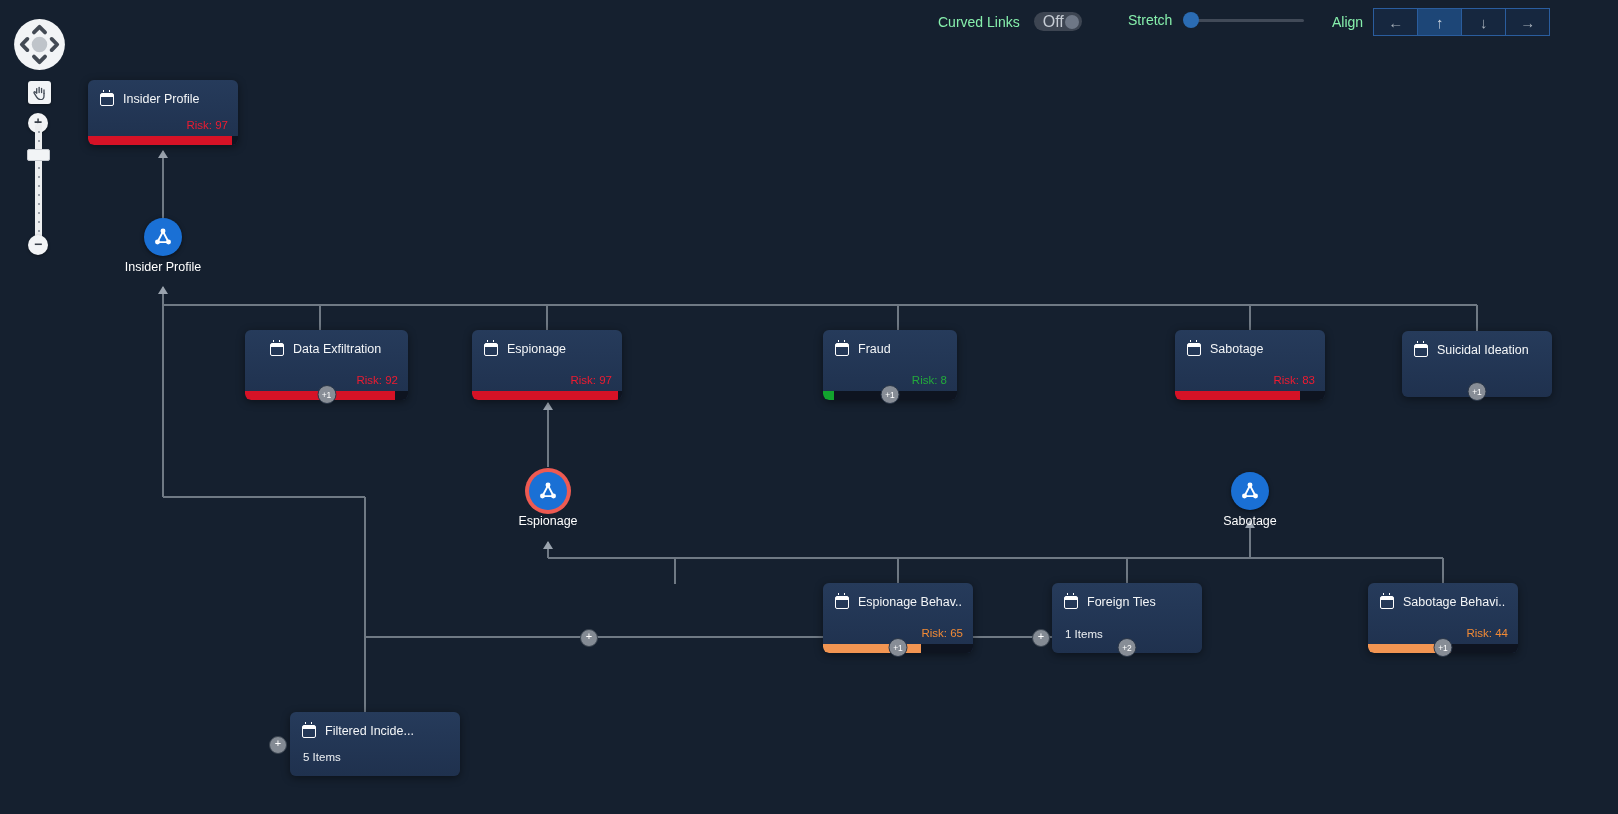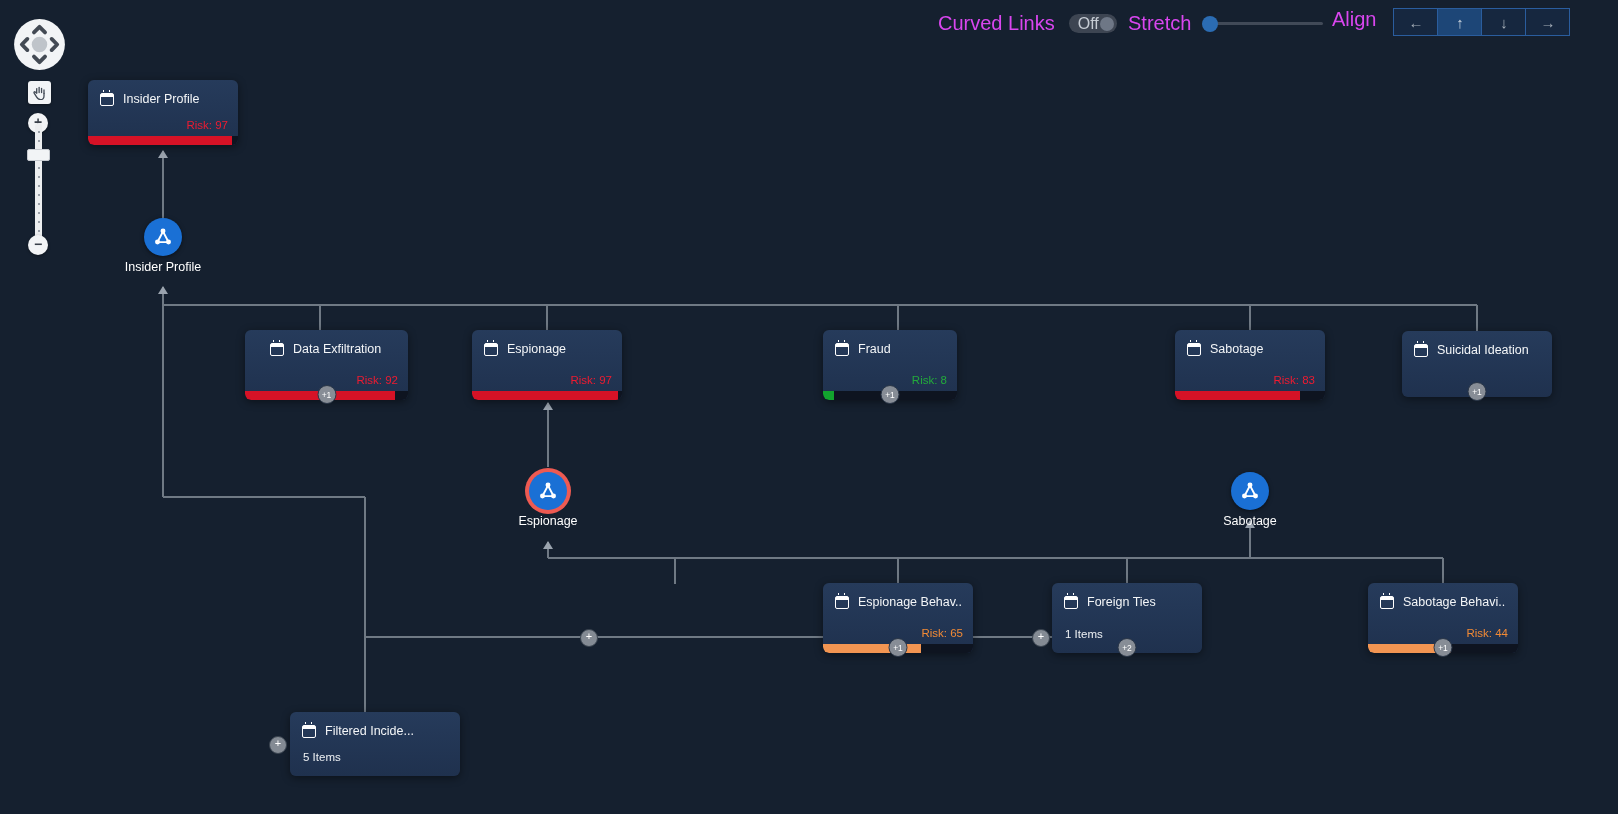--- a/index.html
+++ b/index.html
@@ -30,30 +30,30 @@
   .badge{position:absolute;left:50%;bottom:-4px;transform:translateX(-50%);
     width:17px;height:17px;border-radius:50%;background:#878d96;border:1.5px solid #2a3647;
     color:#fff;font-size:8.5px;display:flex;align-items:center;justify-content:center;z-index:4}
   .combo{position:absolute;width:38px;height:38px;border-radius:50%;background:#1a70d5;
     display:flex;align-items:center;justify-content:center;z-index:2;box-shadow:0 1px 4px rgba(0,0,0,.5)}
   .combo.sel{box-shadow:0 0 0 4px #ee5a52}
   .combo-label{position:absolute;width:150px;text-align:center;color:#fff;font-size:12.5px;z-index:2}
   .plusbtn{position:absolute;width:16px;height:16px;border-radius:50%;background:#848b94;
     border:1.5px solid #39434f;color:#fff;font-size:11px;line-height:13px;text-align:center;z-index:3;cursor:pointer}
   
-  .tb-label{color:#d946ef;font-size:20px;white-space:nowrap}
+  .tb-label{color:#86efac;font-size:14px;white-space:nowrap}
   #curved-group{position:absolute;left:938px;top:12px;display:flex;align-items:center;gap:14px;z-index:10}
   .toggle{width:48px;height:19px;border-radius:10px;background:#3d4552;position:relative;
     display:flex;align-items:center;cursor:pointer}
   .toggle-text{font-size:16px;color:#c6ccd4;margin-left:9px}
   .toggle-knob{position:absolute;right:2.5px;top:2.5px;width:14px;height:14px;border-radius:50%;background:#6e7786}
   #stretch-group{position:absolute;left:1128px;top:12px;display:flex;align-items:center;gap:14px;z-index:10}
   .slider-track{width:118px;height:3px;background:#414a58;border-radius:2px;position:relative;cursor:pointer}
   .slider-thumb{position:absolute;top:-6.5px;width:16px;height:16px;border-radius:50%;background:#2b6cb3}
-  #align-group{position:absolute;left:1332px;top:8px;display:flex;gap:18px;z-index:10}
+  #align-group{position:absolute;left:1332px;top:8px;display:flex;align-items:center;gap:11px;z-index:10}
   .align-buttons{display:flex}
   .align-btn{width:45px;height:28px;border:1px solid #2a5d9e;background:#16273f;margin-left:-1px;
     color:#a7b0ba;font-size:15px;display:flex;align-items:center;justify-content:center;
     cursor:pointer;padding:0;font-family:"Liberation Sans",sans-serif}
   .align-btn.active{background:#1d4677;color:#c7d1dc}
   
   .leftnav{position:absolute;z-index:12}
   #hand-btn{left:28px;top:81px;width:23px;height:23px;background:#f2f4f6;border-radius:3px;
     display:flex;align-items:center;justify-content:center;cursor:pointer;box-shadow:0 1px 3px rgba(0,0,0,.4)}
   .zoom-circle{width:20px;height:20px;border-radius:50%;background:#f2f4f6;color:#39404a;

